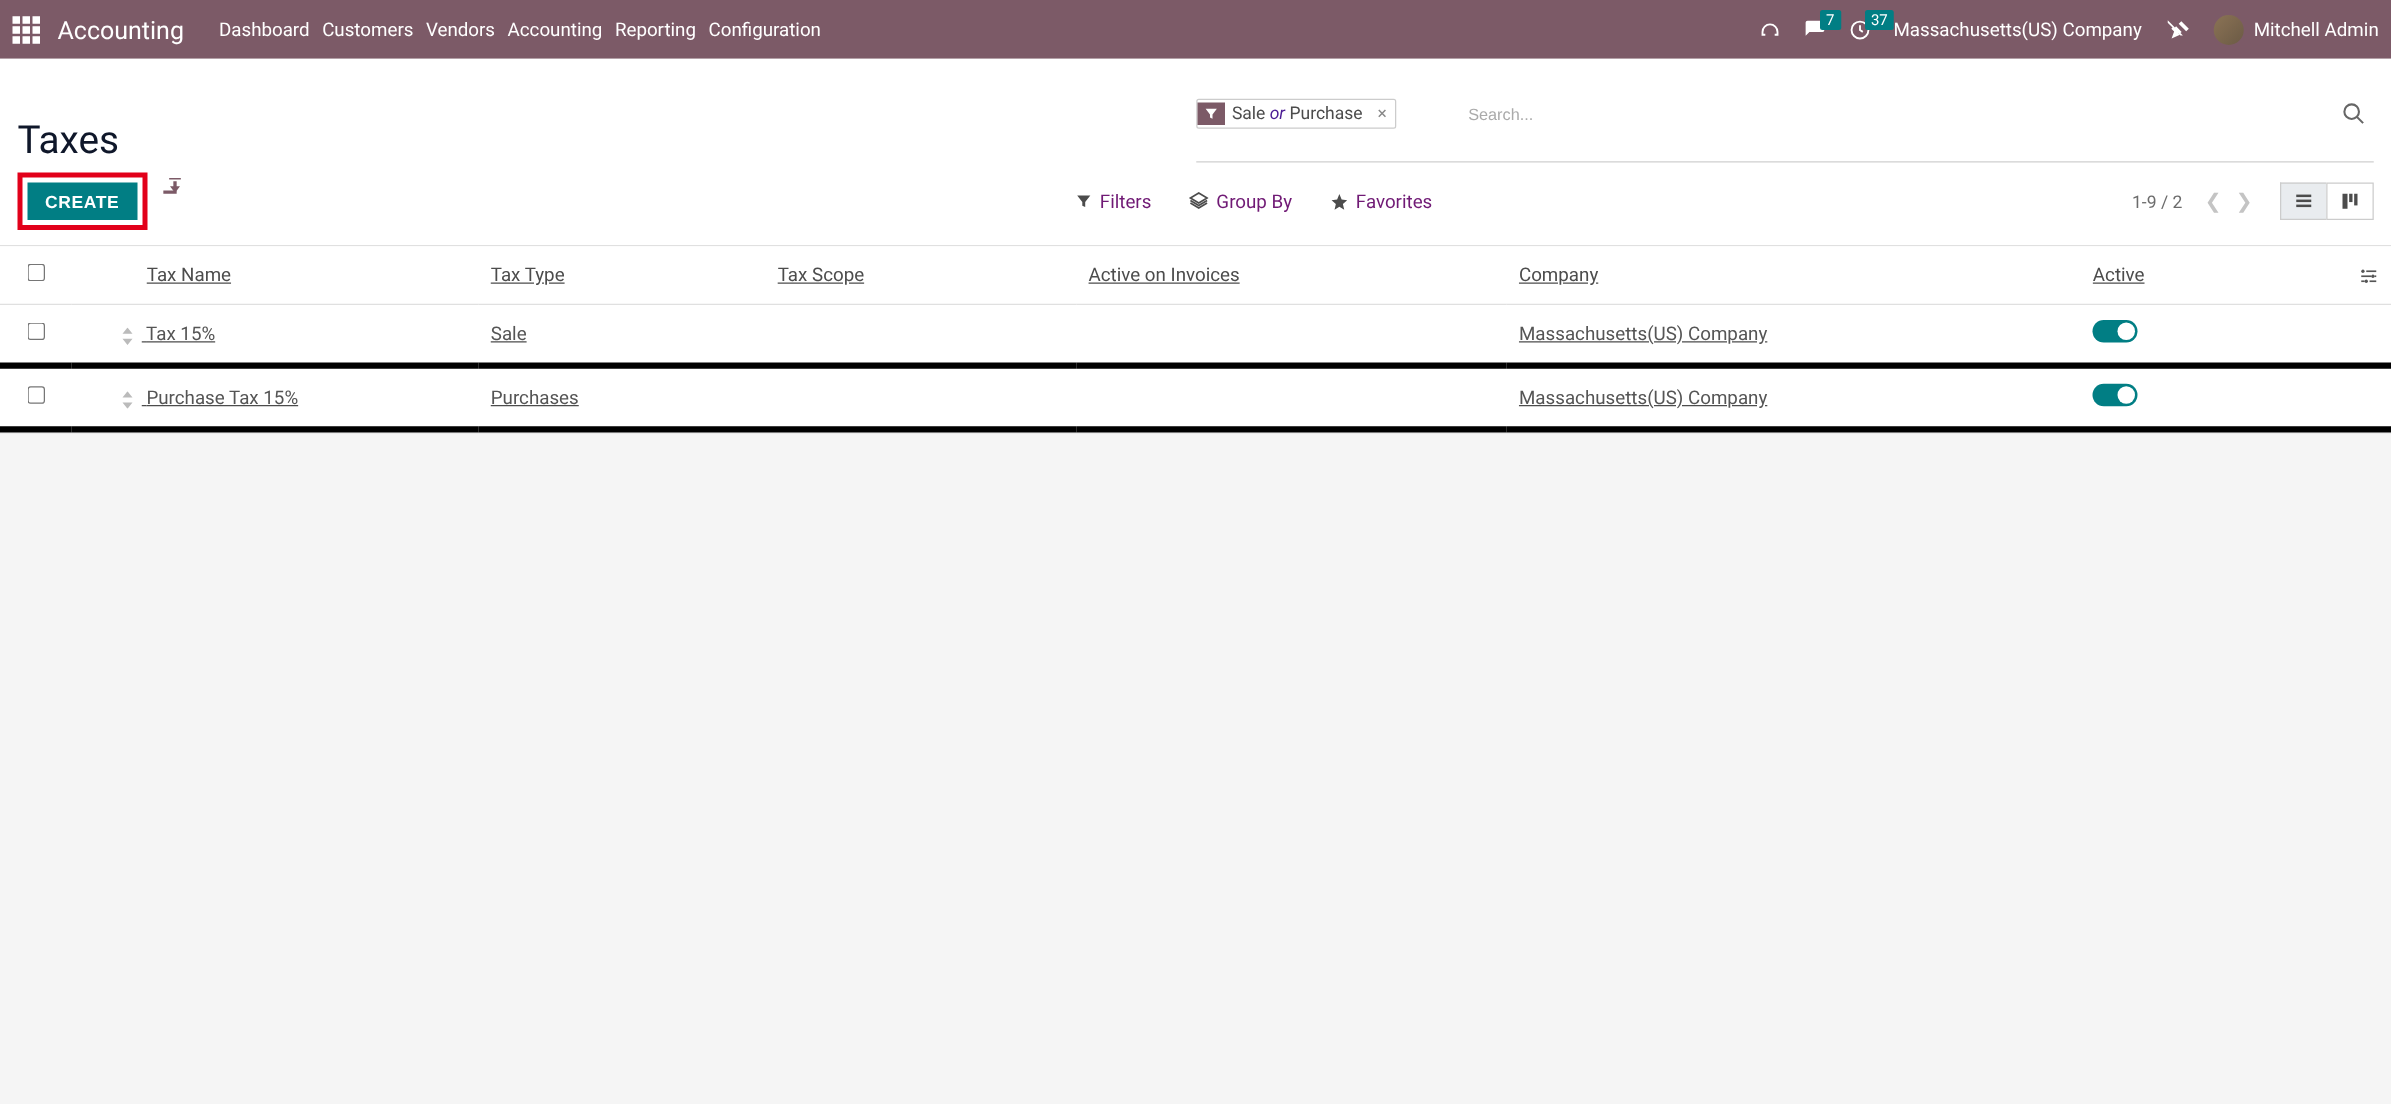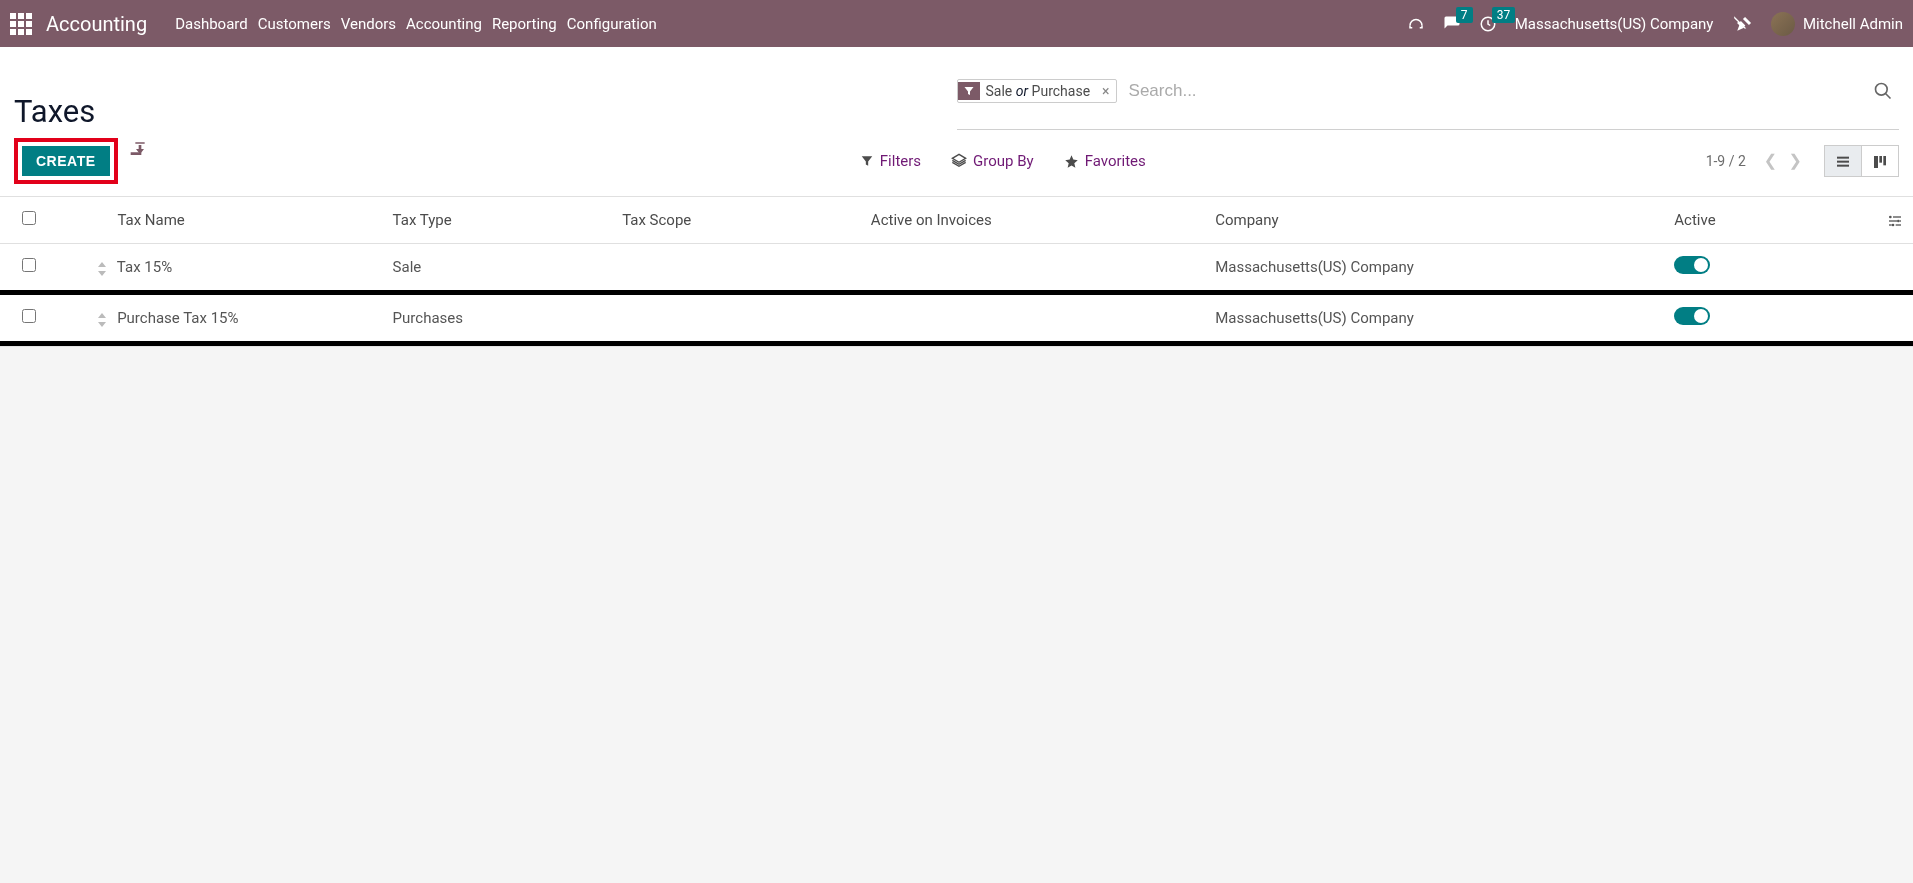--- a/index.html
+++ b/index.html
@@ -20,44 +20,44 @@
   .avatar { width: 24px; height: 24px; border-radius: 50%; background: linear-gradient(135deg,#8b7355,#6b5a45); display:inline-block; }
 
   
   .control-panel { background: #fff; border-bottom: 1px solid #e0e0e0; }
   .cp-top { display: flex; padding: 8px 14px 0 14px; }
   .breadcrumb { font-size: 31px; color: #0f172a; flex: 1; padding-top: 4px; margin-top: 34px; }
   .search-area { flex: 1; display: flex; align-items: center; border-bottom: 1px solid #d0d0d0; padding-bottom: 2px; }
   .facet { display: inline-flex; align-items: center; border: 1px solid #ccc; border-radius: 2px; font-size: 14px; margin-right: 6px; }
   .facet-icon { background: #7C5A67; color: #fff; padding: 3px 5px; display: flex; align-items: center; }
   .facet-text { padding: 3px 6px; color: #4c4c4c; }
-  .facet-text em { font-style: italic; color: #0f172a; }
+  .facet-text em { font-style: italic; color: #4c1d95; }
   .facet-close { padding: 0 6px; color: #888; cursor: pointer; }
-  .search-input { border: none; outline: none; flex: 1; font-size: 17px; padding: 4px 6px; color: #4c4c4c; }
+  .search-input { border: none; outline: none; flex: 1; font-size: 13px; padding: 4px 6px; color: #4c4c4c; margin-left: 46px; }
   .search-input::placeholder { color: #aaa; }
   .search-btn { color: #666; cursor: pointer; padding: 0 6px; }
 
   .cp-bottom { display: flex; align-items: center; padding: 8px 14px 12px 14px; }
   .cp-left { display: flex; align-items: flex-start; gap: 10px; flex: 1; }
   .create-btn-wrap { border: 4px solid #e2001a; padding: 4px; display: inline-block; }
   .create-btn { background: #017e84; color: #fff; border: none; padding: 7px 14px; font-size: 14px; font-weight: 600; cursor: pointer; letter-spacing: 0.5px; }
   .export-btn { color: #7C5A67; cursor: pointer; font-size: 16px; }
   .cp-middle { display: flex; gap: 30px; flex: 1; justify-content: flex-start; }
   .filter-btn { color: #701a75; cursor: pointer; font-size: 15px; display: flex; align-items: center; gap: 6px; }
   .cp-right { display: flex; align-items: center; gap: 18px; }
   .pager { color: #6c6c6c; font-size: 14px; }
   .pager-arrow { color: #c4c4c4; cursor: pointer; font-size: 16px; padding: 0 4px; }
   .view-switch { display: flex; }
   .view-btn { border: 1px solid #ccc; padding: 6px 10px; cursor: pointer; color: #6c6c6c; background:#fff; }
   .view-btn.active { background: #e9ecef; }
   .view-btn:first-child { border-right: none; }
 
   
   .list-wrap { background: #fff; border-bottom: 1px solid #e5e5e5; margin-bottom: 40px; }
-  table { width: 100%; border-collapse: collapse; }
+  table { width: 100%; border-collapse: collapse; text-decoration: underline; }
   th { text-align: left; font-weight: 400; color: #4c4c4c; font-size: 15px; padding: 14px 10px; border-bottom: 1px solid #e0e0e0; }
   th.check, td.check { width: 40px; text-align: center; }
   td { padding: 12px 10px; font-size: 15px; color: #555; border-bottom: 5px solid #000000; }
   input[type=checkbox] { width: 14px; height: 14px; border: 1px solid #bbb; }
   .drag-handle { color: #bbb; cursor: grab; padding-right: 6px; font-size: 12px; display:inline-block; }
   .toggle { width: 36px; height: 18px; background: #017e84; border-radius: 10px; position: relative; cursor: pointer; display:inline-block; }
   .toggle::after { content: ""; width: 14px; height: 14px; background: #fff; border-radius: 50%; position: absolute; right: 2px; top: 2px; }
   .th-opt { width: 40px; text-align: right; color: #555; cursor: pointer; }
   .col-name { width: 17%; padding-left: 60px;}
   .col-name-body { padding-left: 40px; }

